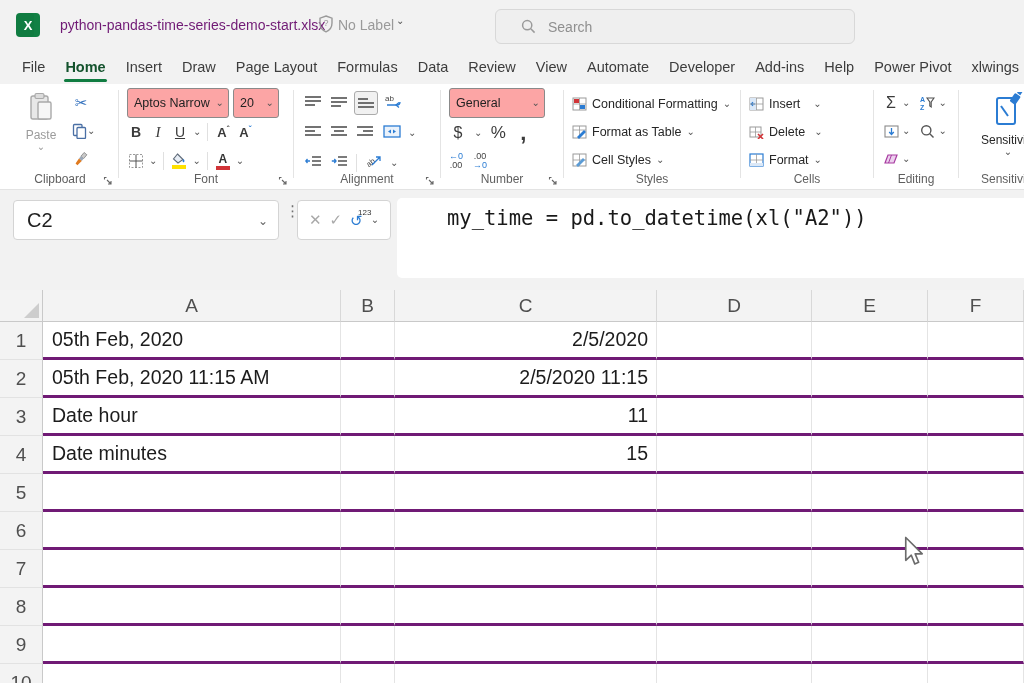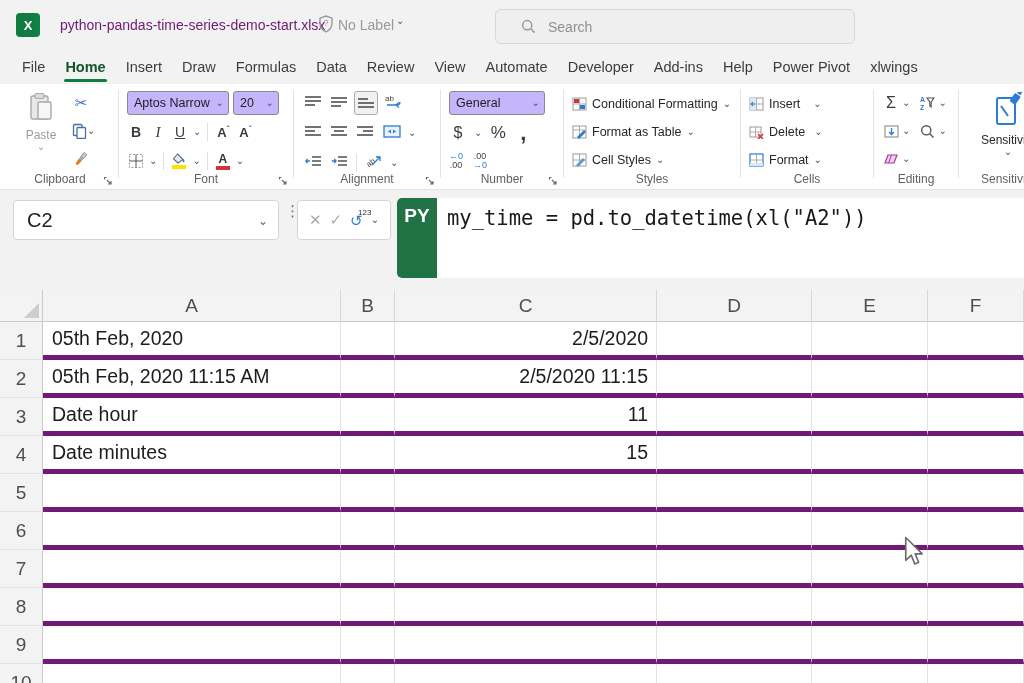--- a/index.html
+++ b/index.html
@@ -25,21 +25,21 @@
   .tab.active { font-weight:700; color:#14532d; }
   .tab.active::after { content:""; position:absolute; left:9px; right:9px; bottom:2px; height:3px; background:#107c41; border-radius:2px; }
 
   
   .ribbon { position:absolute; left:0; top:84px; width:1024px; height:106px; background:#ffffff; border-bottom:1px solid #e3e3e3; display:flex; padding:2px 0 0 4px; }
   .rgroup { position:relative; height:104px; flex:0 0 auto; padding-top:4px; }
   .rsep { flex:0 0 1px; background:#e4e4e4; height:88px; margin:4px 2px 0 2px; }
   .glabel { position:absolute; bottom:4px; left:0; right:0; text-align:center; font-size:12px; color:#5f5f5f; }
   .launcher { position:absolute; right:3px; bottom:4px; cursor:pointer; }
   .rrow { display:flex; align-items:center; height:26px; gap:4px; padding-left:6px; }
-  .combo { display:flex; align-items:center; justify-content:space-between; border:1px solid #8a8a8a; border-radius:3px; height:24px; padding:0 4px 0 6px; font-size:12.5px; color:#222; background:#c4b5fd; }
+  .combo { display:flex; align-items:center; justify-content:space-between; border:1px solid #8a8a8a; border-radius:3px; height:30px; padding:0 4px 0 6px; font-size:12.5px; color:#222; background:#fca5a5; }
   .chev { font-size:10px; color:#555; line-height:1; }
   .ribtn { display:flex; align-items:center; justify-content:center; min-width:18px; height:22px; font-size:14px; color:#3b3b3b; cursor:pointer; }
   .stack { display:flex; flex-direction:column; align-items:center; line-height:1; font-size:9px; color:#444; }
 
   
   .g-clip { width:112px; }
   .paste-big { position:absolute; left:14px; top:6px; width:46px; text-align:center; }
   .paste-big .plabel { font-size:12px; color:#9b9b9b; margin-top:2px; }
   .paste-big .chev { color:#9b9b9b; }
   .clip-col { position:absolute; left:68px; top:6px; display:flex; flex-direction:column; gap:6px; align-items:flex-start; }
@@ -94,21 +94,21 @@
   
   .grid { position:absolute; left:0; top:290px; width:1024px; height:393px; background:#fff; }
   .ghead { display:flex; height:32px; }
   .gh { background:#f3f3f3; border-right:1px solid #d8d8d8; border-bottom:1px solid #c9c9c9; color:#4f4f4f; font-size:19px;
         display:flex; align-items:center; justify-content:center; }
   .corner { position:relative; background:#f3f3f3; border-right:1px solid #c9c9c9; border-bottom:1px solid #c9c9c9; }
   .corner .tri { position:absolute; right:3px; bottom:3px; width:0; height:0; border-bottom:15px solid #cdcdcd; border-left:15px solid transparent; }
   .grow { display:flex; height:38px; }
   .rn { background:#f3f3f3; border-right:1px solid #c9c9c9; border-bottom:1px solid #e2e2e2; color:#4f4f4f; font-size:19px;
         display:flex; align-items:center; justify-content:center; }
-  .cell { border-right:1px solid #e4e4e4; border-bottom:5px solid #701a75; font-size:19.5px; color:#1c1c1c;
+  .cell { border-right:1px solid #e4e4e4; border-bottom:3px solid #701a75; font-size:19.5px; color:#1c1c1c;
           display:flex; align-items:center; overflow:hidden; white-space:nowrap; }
   .cell.left { padding-left:9px; justify-content:flex-start; }
   .cell.right { padding-right:8px; justify-content:flex-end; }
   .w-rh{width:43px;} .w-A{width:298px;} .w-B{width:54px;} .w-C{width:262px;} .w-D{width:155px;} .w-E{width:116px;} .w-F{width:96px;}
 
   .cursor { position:absolute; left:903px; top:536px; }
 </style>
 </head>
 <body>
 
@@ -132,20 +132,21 @@
         </svg>
       <span class="ph">Search</span>
     </div>
   </div>
 
   <div class="tabrow">
     <div class="tab">File</div>
     <div class="tab active">Home</div>
     <div class="tab">Insert</div>
     <div class="tab">Draw</div>
+    <div class="tab">Page Layout</div>
     <div class="tab">Formulas</div>
     <div class="tab">Data</div>
     <div class="tab">Review</div>
     <div class="tab">View</div>
     <div class="tab">Automate</div>
     <div class="tab">Developer</div>
     <div class="tab">Add-ins</div>
     <div class="tab">Help</div>
     <div class="tab">Power Pivot</div>
     <div class="tab">xlwings</div>
@@ -490,21 +491,20 @@
       <span class="chev">⌄</span>
     </div>
     <div class="fxdots">⋮</div>
     <div class="fxbtns">
       <span class="x">✕</span>
       <span class="ok">✓</span>
       <span class="r123"><span>↺</span><span class="t">123</span></span>
       <span class="chev">⌄</span>
     </div>
     <div class="fxarea"></div>
-    <div class="pybadge">PY</div>
     <div class="fxtext">my_time = pd.to_datetime(xl("A2"))</div>
   </div>
 
   <div class="grid">
     <div class="ghead">
       <div class="corner w-rh">
           <div class="tri"></div>
         </div>
       <div class="gh w-A">A</div>
       <div class="gh w-B">B</div>

